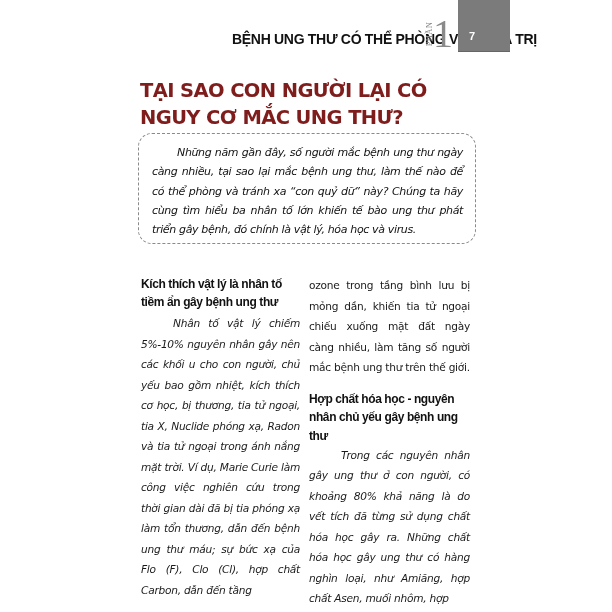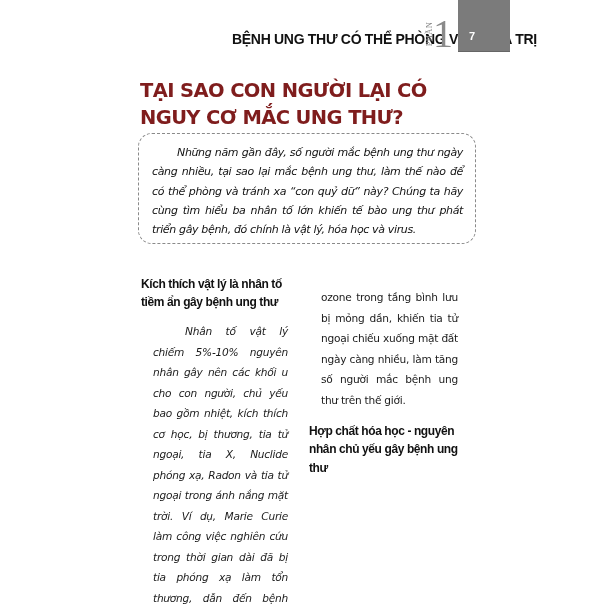--- a/index.html
+++ b/index.html
@@ -26,21 +26,21 @@
   .callout p { margin: 0; position: absolute; left: 13px; top: 9px; width: 311px; font-family: "DejaVu Sans", sans-serif;
                font-style: italic; font-size: 11px; line-height: 19.3px; letter-spacing: -0.35px; text-align: justify;
                text-indent: 25px; color: #111; }
 
   .col { position: absolute; top: 275px; width: 159px; font-family: "DejaVu Sans", sans-serif; font-size: 10.6px;
          line-height: 20.5px; letter-spacing: -0.25px; color: #1a1a1a; }
   .col-left { left: 141px; }
   .col-right { left: 309px; width: 161px; }
   .sec-title { font-family: "Liberation Sans", sans-serif; font-weight: bold; font-size: 12px; line-height: 17px;
                letter-spacing: -0.4px; color: #111; margin: 0 0 4px 0; transform: scaleY(1.08); transform-origin: left top; }
-  .para { margin: 12px; text-align: justify; }
+  .para { margin: 0; text-align: justify; }
   .para.indent { text-indent: 32px; font-style: italic; }
   .col-right .sec-title { margin-top: 12px; }
 </style>
 </head>
 <body>
 
 <div>
   <div class="header-running">BỆNH UNG THƯ CÓ THỂ PHÒNG VÀ CHỮA TRỊ</div>
   <div class="part-label">
     <span>PHẦN</span>
@@ -58,13 +58,14 @@
 </div>
 
 <div class="col col-left">
   <div class="sec-title">Kích thích vật lý là nhân tố tiềm ẩn gây bệnh ung thư</div>
   <p class="para indent">Nhân tố vật lý chiếm 5%-10% nguyên nhân gây nên các khối u cho con người, chủ yếu bao gồm nhiệt, kích thích cơ học, bị thương, tia tử ngoại, tia X, Nuclide phóng xạ, Radon và tia tử ngoại trong ánh nắng mặt trời. Ví dụ, Marie Curie làm công việc nghiên cứu trong thời gian dài đã bị tia phóng xạ làm tổn thương, dẫn đến bệnh ung thư máu; sự bức xạ của Flo (F), Clo (Cl), hợp chất Carbon, dẫn đến tầng</p>
 </div>
 
 <div class="col col-right">
   <p class="para">ozone trong tầng bình lưu bị mỏng dần, khiến tia tử ngoại chiếu xuống mặt đất ngày càng nhiều, làm tăng số người mắc bệnh ung thư trên thế giới.</p>
   <div class="sec-title">Hợp chất hóa học - nguyên nhân chủ yếu gây bệnh ung thư</div>
+  <p class="para indent">Trong các nguyên nhân gây ung thư ở con người, có khoảng 80% khả năng là do vết tích đã từng sử dụng chất hóa học gây ra. Những chất hóa học gây ung thư có hàng nghìn loại, như Amiăng, hợp chất Asen, muối nhôm, hợp</p>
 </div>
 
 </body></html>

